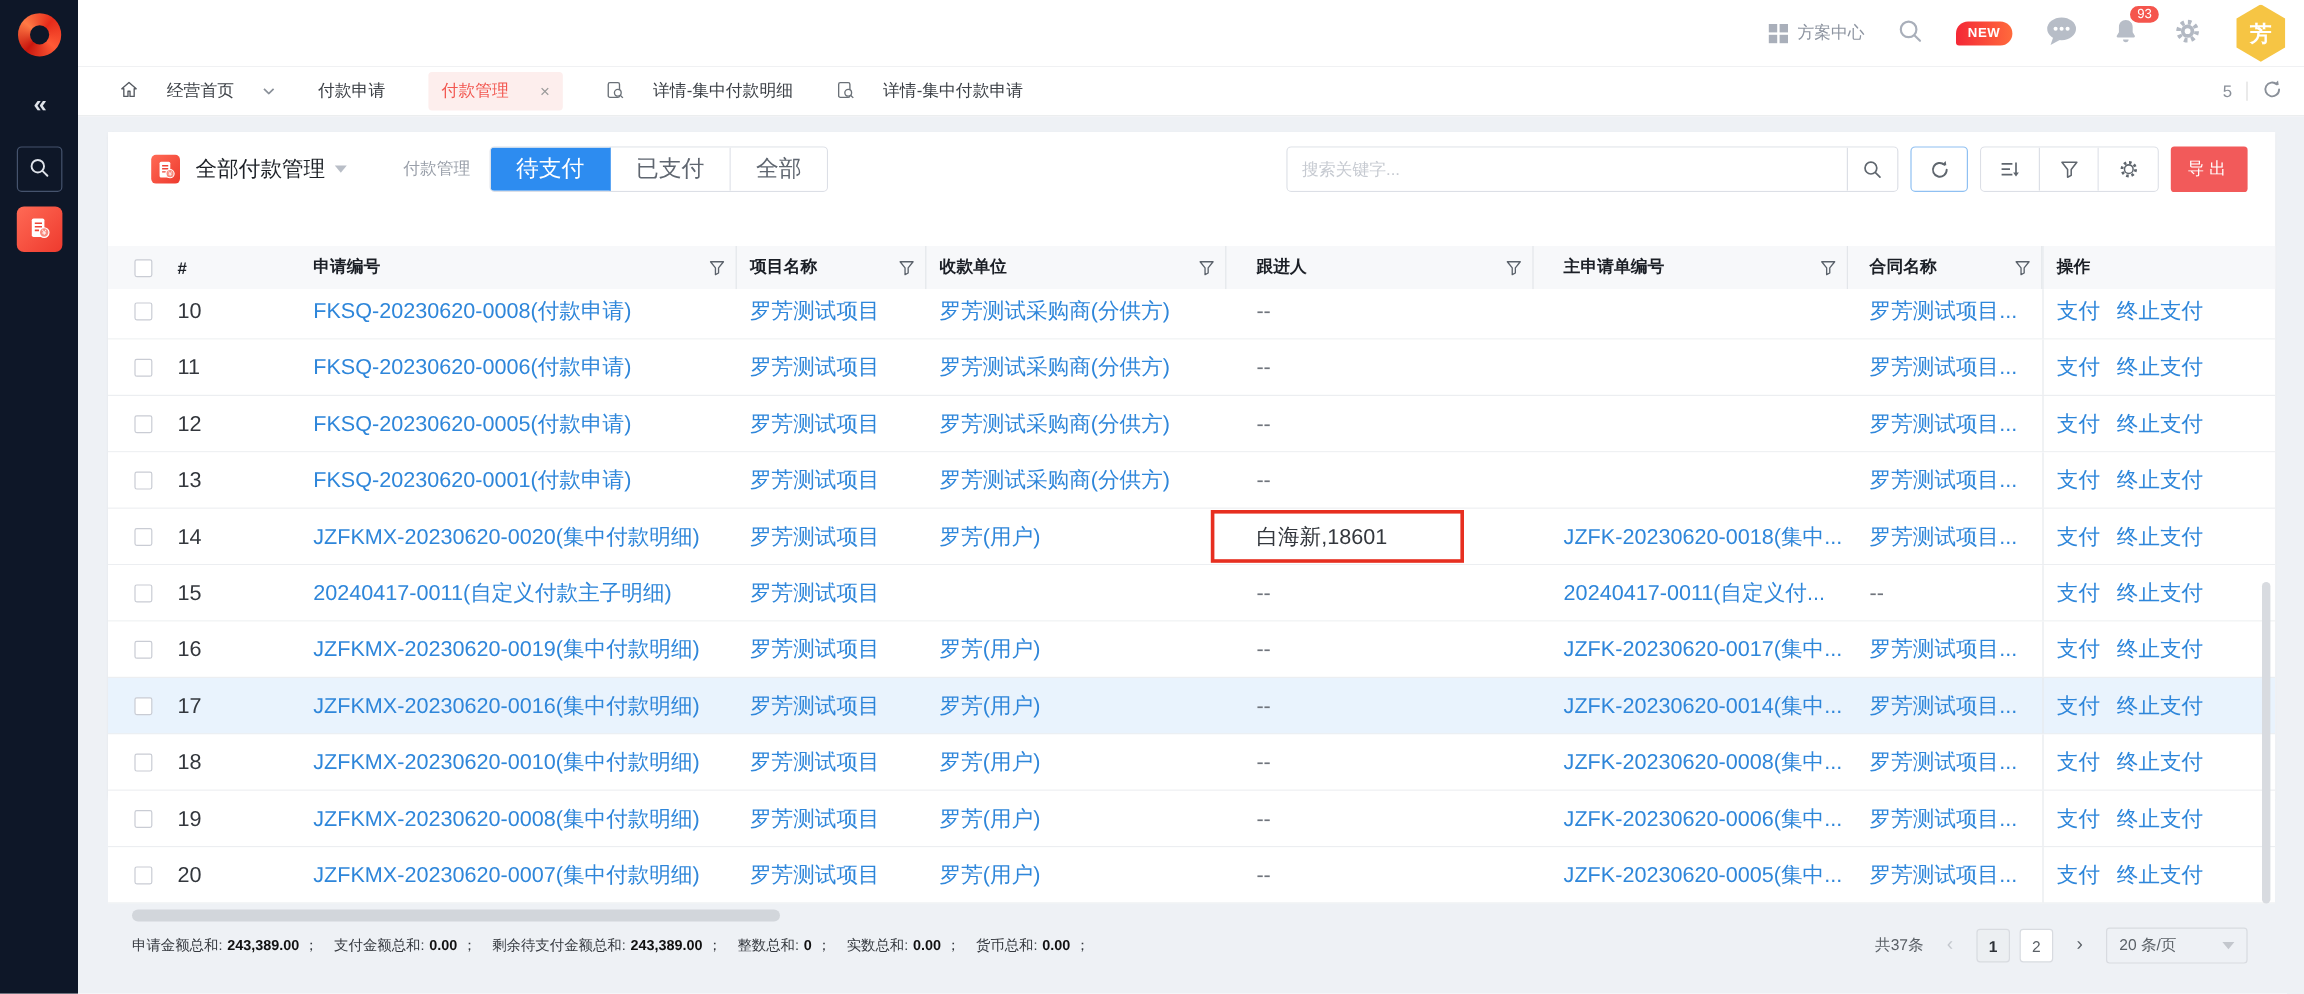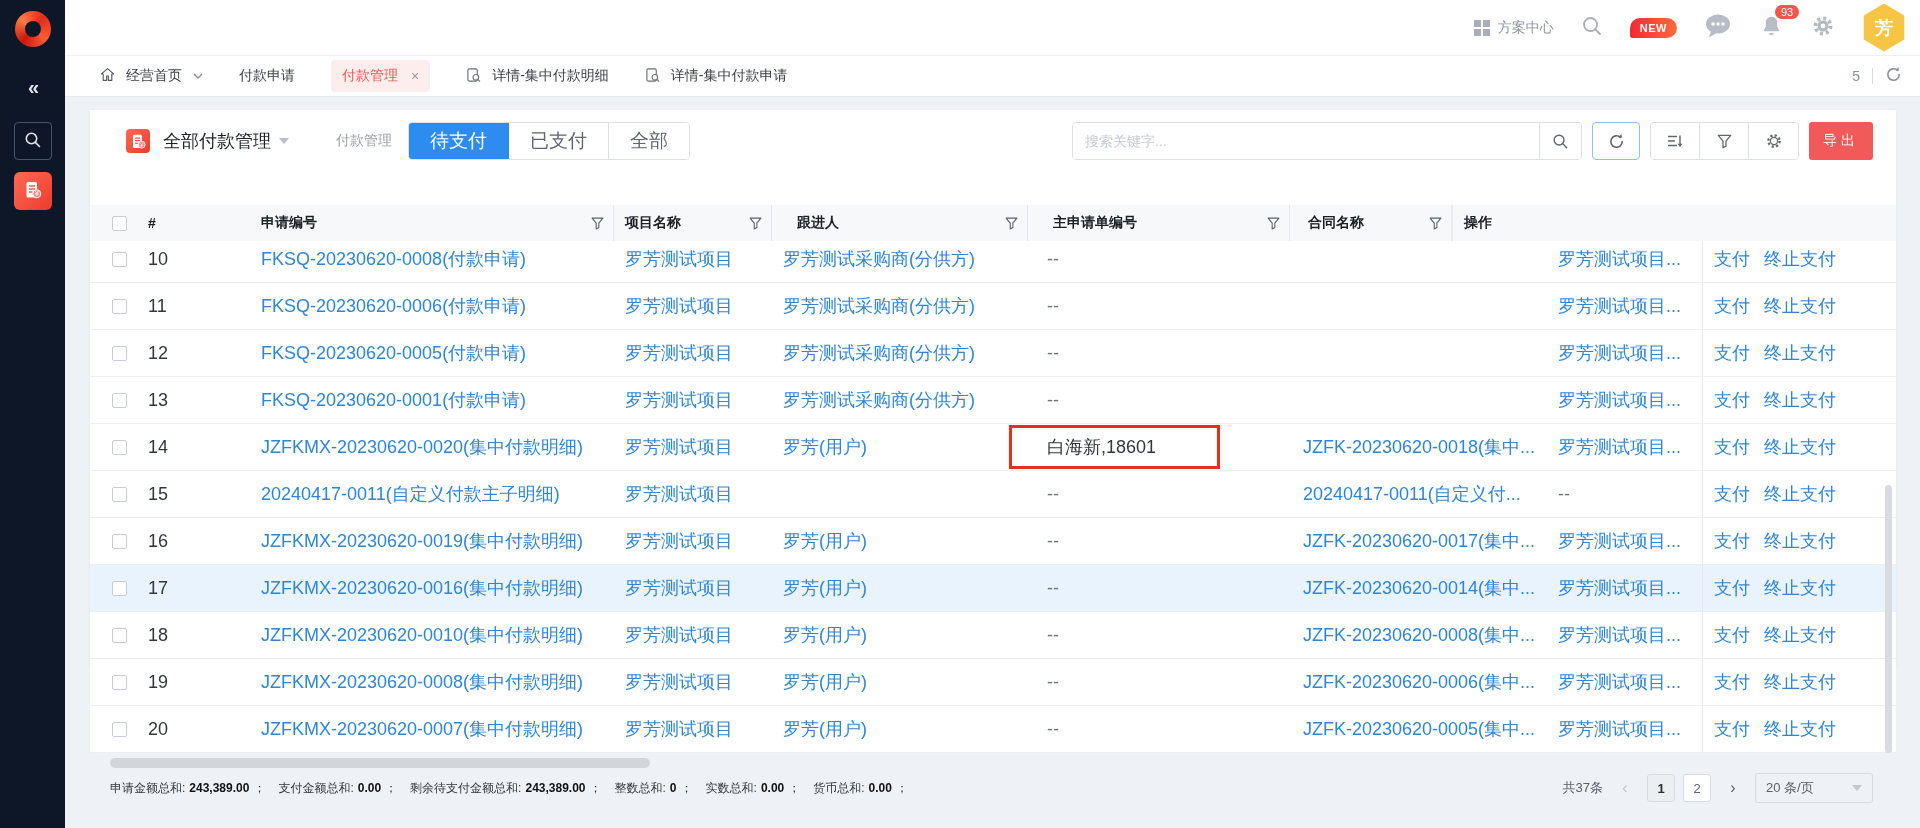--- a/index.html
+++ b/index.html
@@ -31,21 +31,21 @@
   .bell-wrap { position:relative; }
   .bbadge { position:absolute; top:-10px; left:14px; background:#f5554d; color:#fff; font-size:11px;
     border:2px solid #fff; border-radius:10px; padding:1px 6px; }
   .avatar { width:44px; height:48px; background:#f6c544; color:#fff; font-size:18px; font-weight:bold;
     display:flex; align-items:center; justify-content:center;
     clip-path:polygon(50% 0,96% 25%,96% 75%,50% 100%,4% 75%,4% 25%); }
 
   
   .tabbar { position:absolute; left:65px; top:56px; width:1855px; height:41px; background:#fff;
     border-bottom:1px solid #e8eaec; display:flex; align-items:center; padding:0 18px 0 35px; gap:36px; }
-  .tab { display:flex; align-items:center; gap:11px; color:#3c4046; font-size:14px; cursor:pointer; white-space:nowrap; }
+  .tab { display:flex; align-items:center; gap:24px; color:#3c4046; font-size:14px; cursor:pointer; white-space:nowrap; }
   .tab.active { background:#fdeeed; color:#f25750; padding:7px 11px; border-radius:3px; }
   .tab .x { color:#9b9b9b; font-size:14px; margin-left:2px; }
   .tab-right { margin-left:auto; display:flex; align-items:center; gap:12px; color:#8a9099; }
   .vdiv { width:1px; height:16px; background:#ddd; }
 
   
   .content { position:absolute; left:65px; top:97px; width:1855px; height:731px; background:#eef1f5; }
   .card { position:absolute; left:25px; top:13px; width:1806px; height:556px; background:#fff;
     box-shadow:0 1px 3px rgba(0,0,0,.05); }
 
@@ -332,20 +332,26 @@
         <svg class="funnel" width="13" height="13" viewBox="0 0 14 14">
             <path d="M1.2 1.2h11.6L8.4 6.7v4.6l-2.8 1.5V6.7z" fill="none" stroke="#5b626b" stroke-width="1.2" stroke-linejoin="round"></path>
           </svg>
       </div>
       <div class="cell c-proj">
         <span>项目名称</span>
         <svg class="funnel" width="13" height="13" viewBox="0 0 14 14">
             <path d="M1.2 1.2h11.6L8.4 6.7v4.6l-2.8 1.5V6.7z" fill="none" stroke="#5b626b" stroke-width="1.2" stroke-linejoin="round"></path>
           </svg>
       </div>
+      <div class="cell c-payee">
+        <span>收款单位</span>
+        <svg class="funnel" width="13" height="13" viewBox="0 0 14 14">
+            <path d="M1.2 1.2h11.6L8.4 6.7v4.6l-2.8 1.5V6.7z" fill="none" stroke="#5b626b" stroke-width="1.2" stroke-linejoin="round"></path>
+          </svg>
+      </div>
       <div class="cell c-follow">
         <span>跟进人</span>
         <svg class="funnel" width="13" height="13" viewBox="0 0 14 14">
             <path d="M1.2 1.2h11.6L8.4 6.7v4.6l-2.8 1.5V6.7z" fill="none" stroke="#5b626b" stroke-width="1.2" stroke-linejoin="round"></path>
           </svg>
       </div>
       <div class="cell c-main">
         <span>主申请单编号</span>
         <svg class="funnel" width="13" height="13" viewBox="0 0 14 14">
             <path d="M1.2 1.2h11.6L8.4 6.7v4.6l-2.8 1.5V6.7z" fill="none" stroke="#5b626b" stroke-width="1.2" stroke-linejoin="round"></path>

